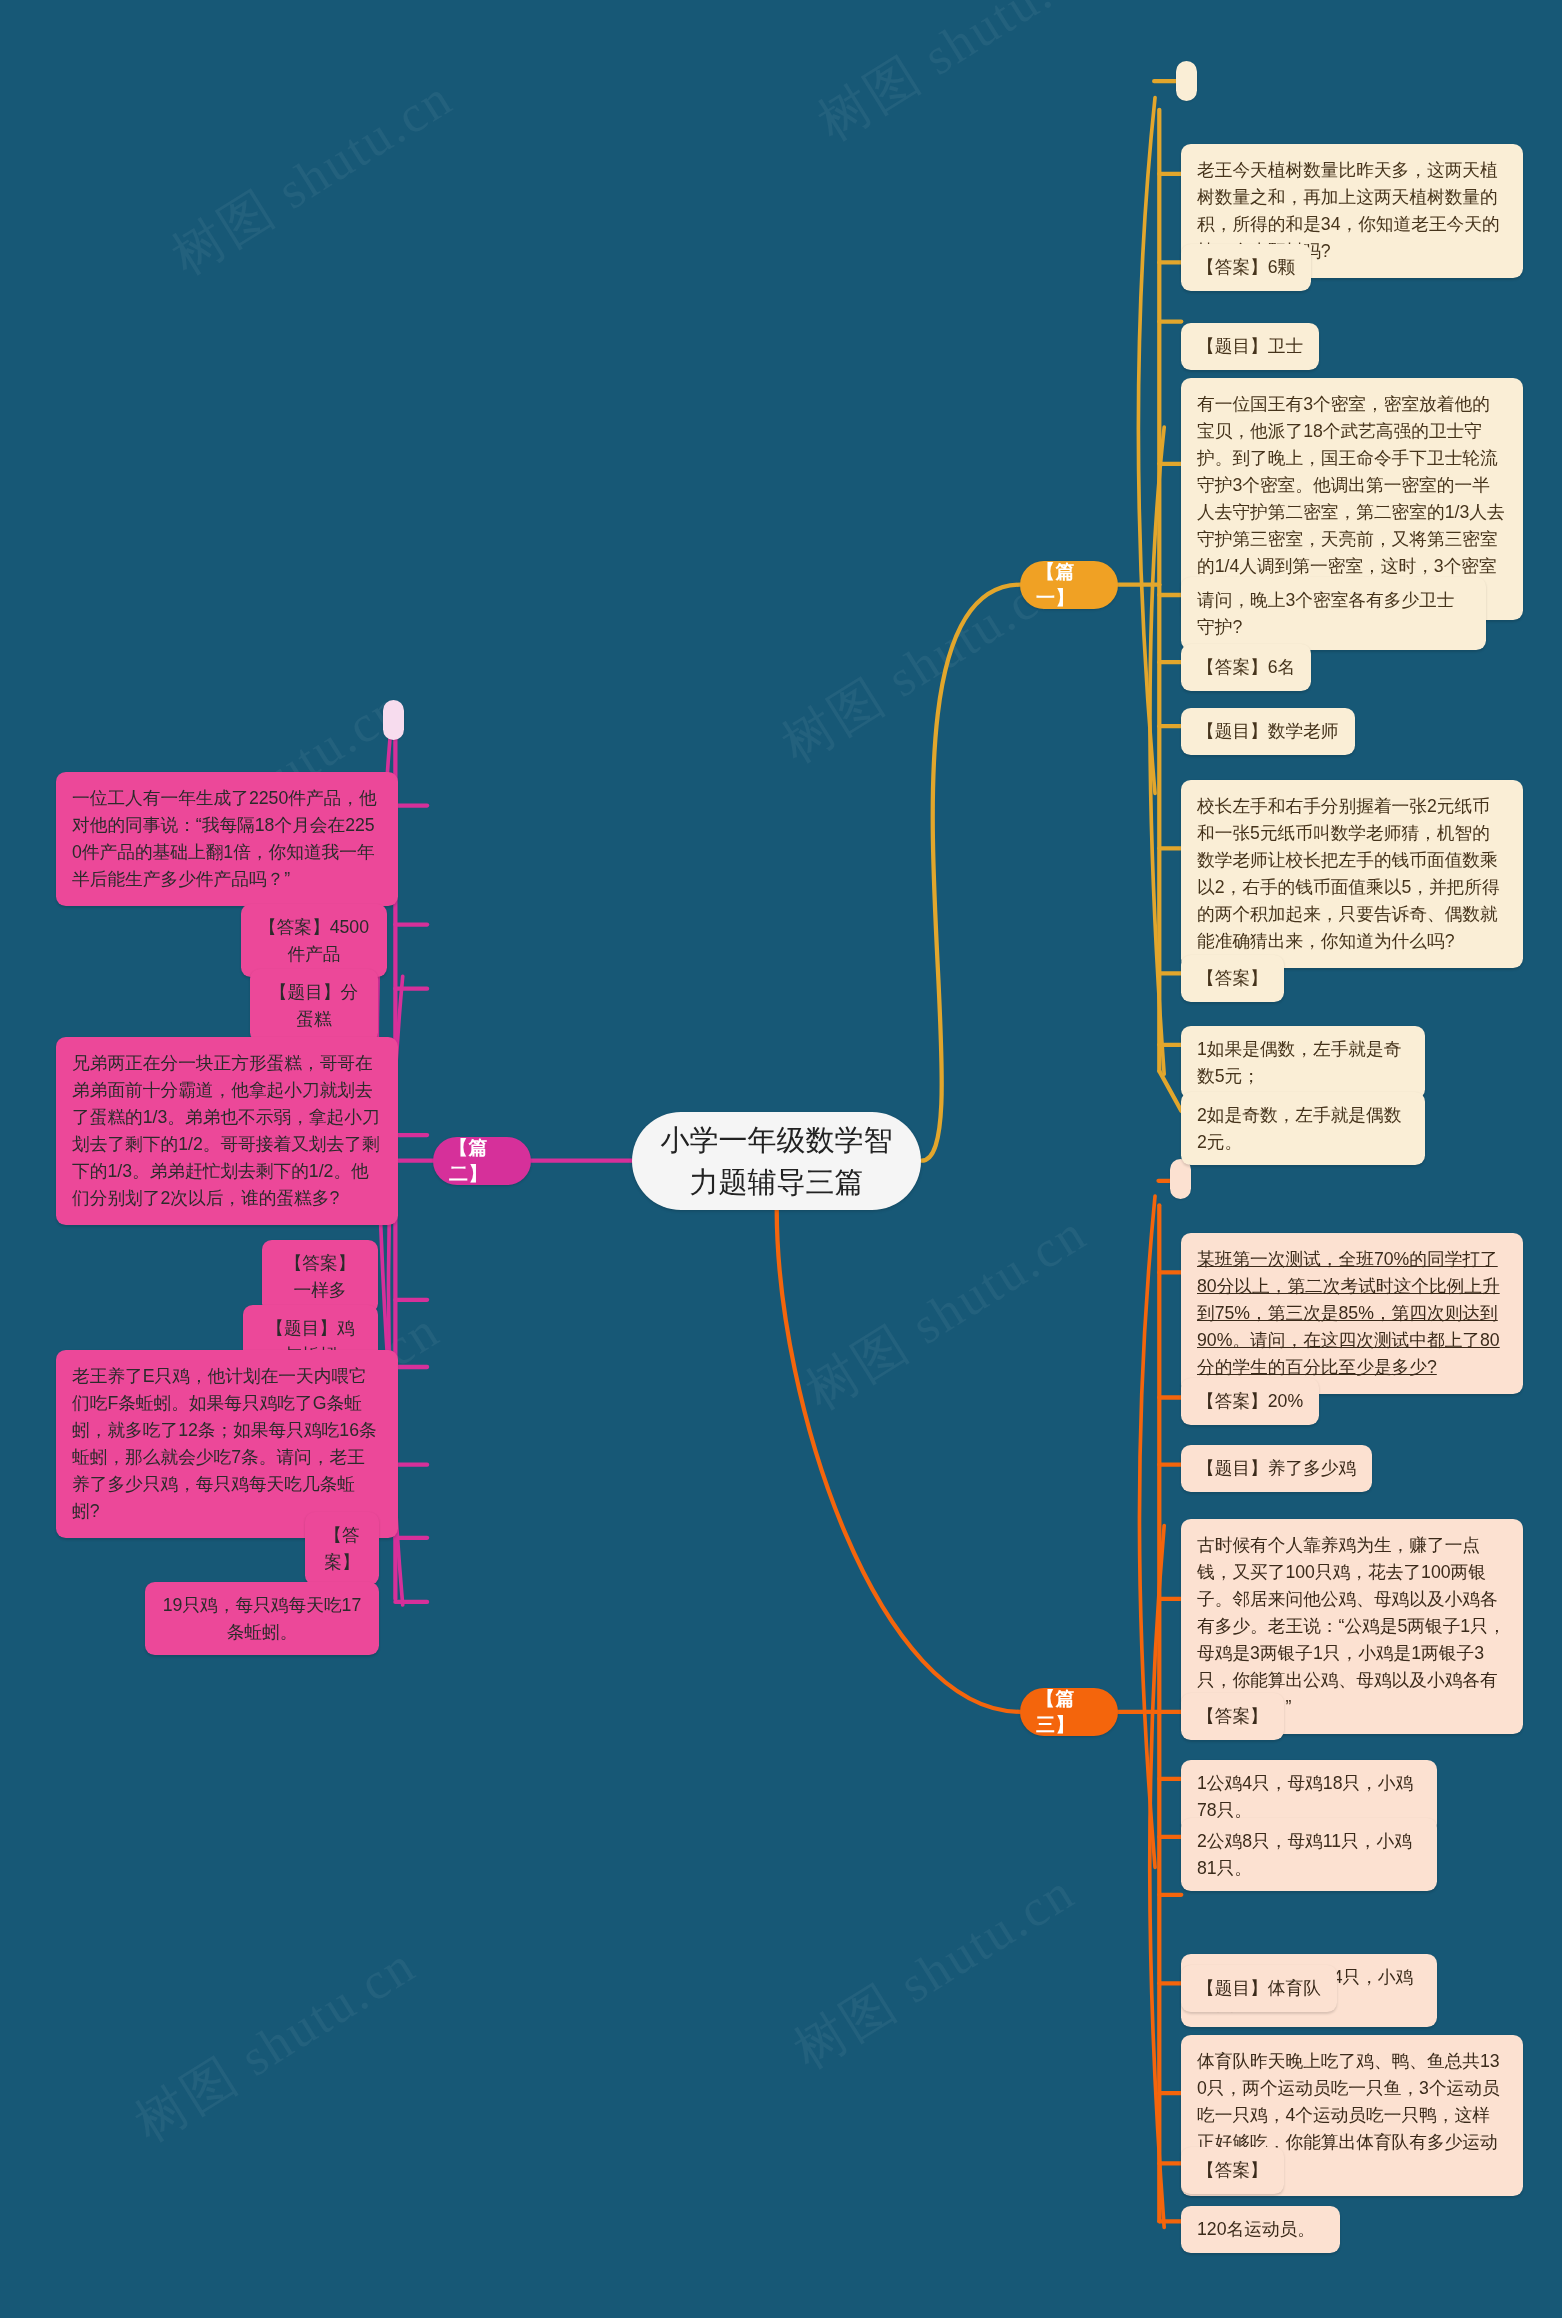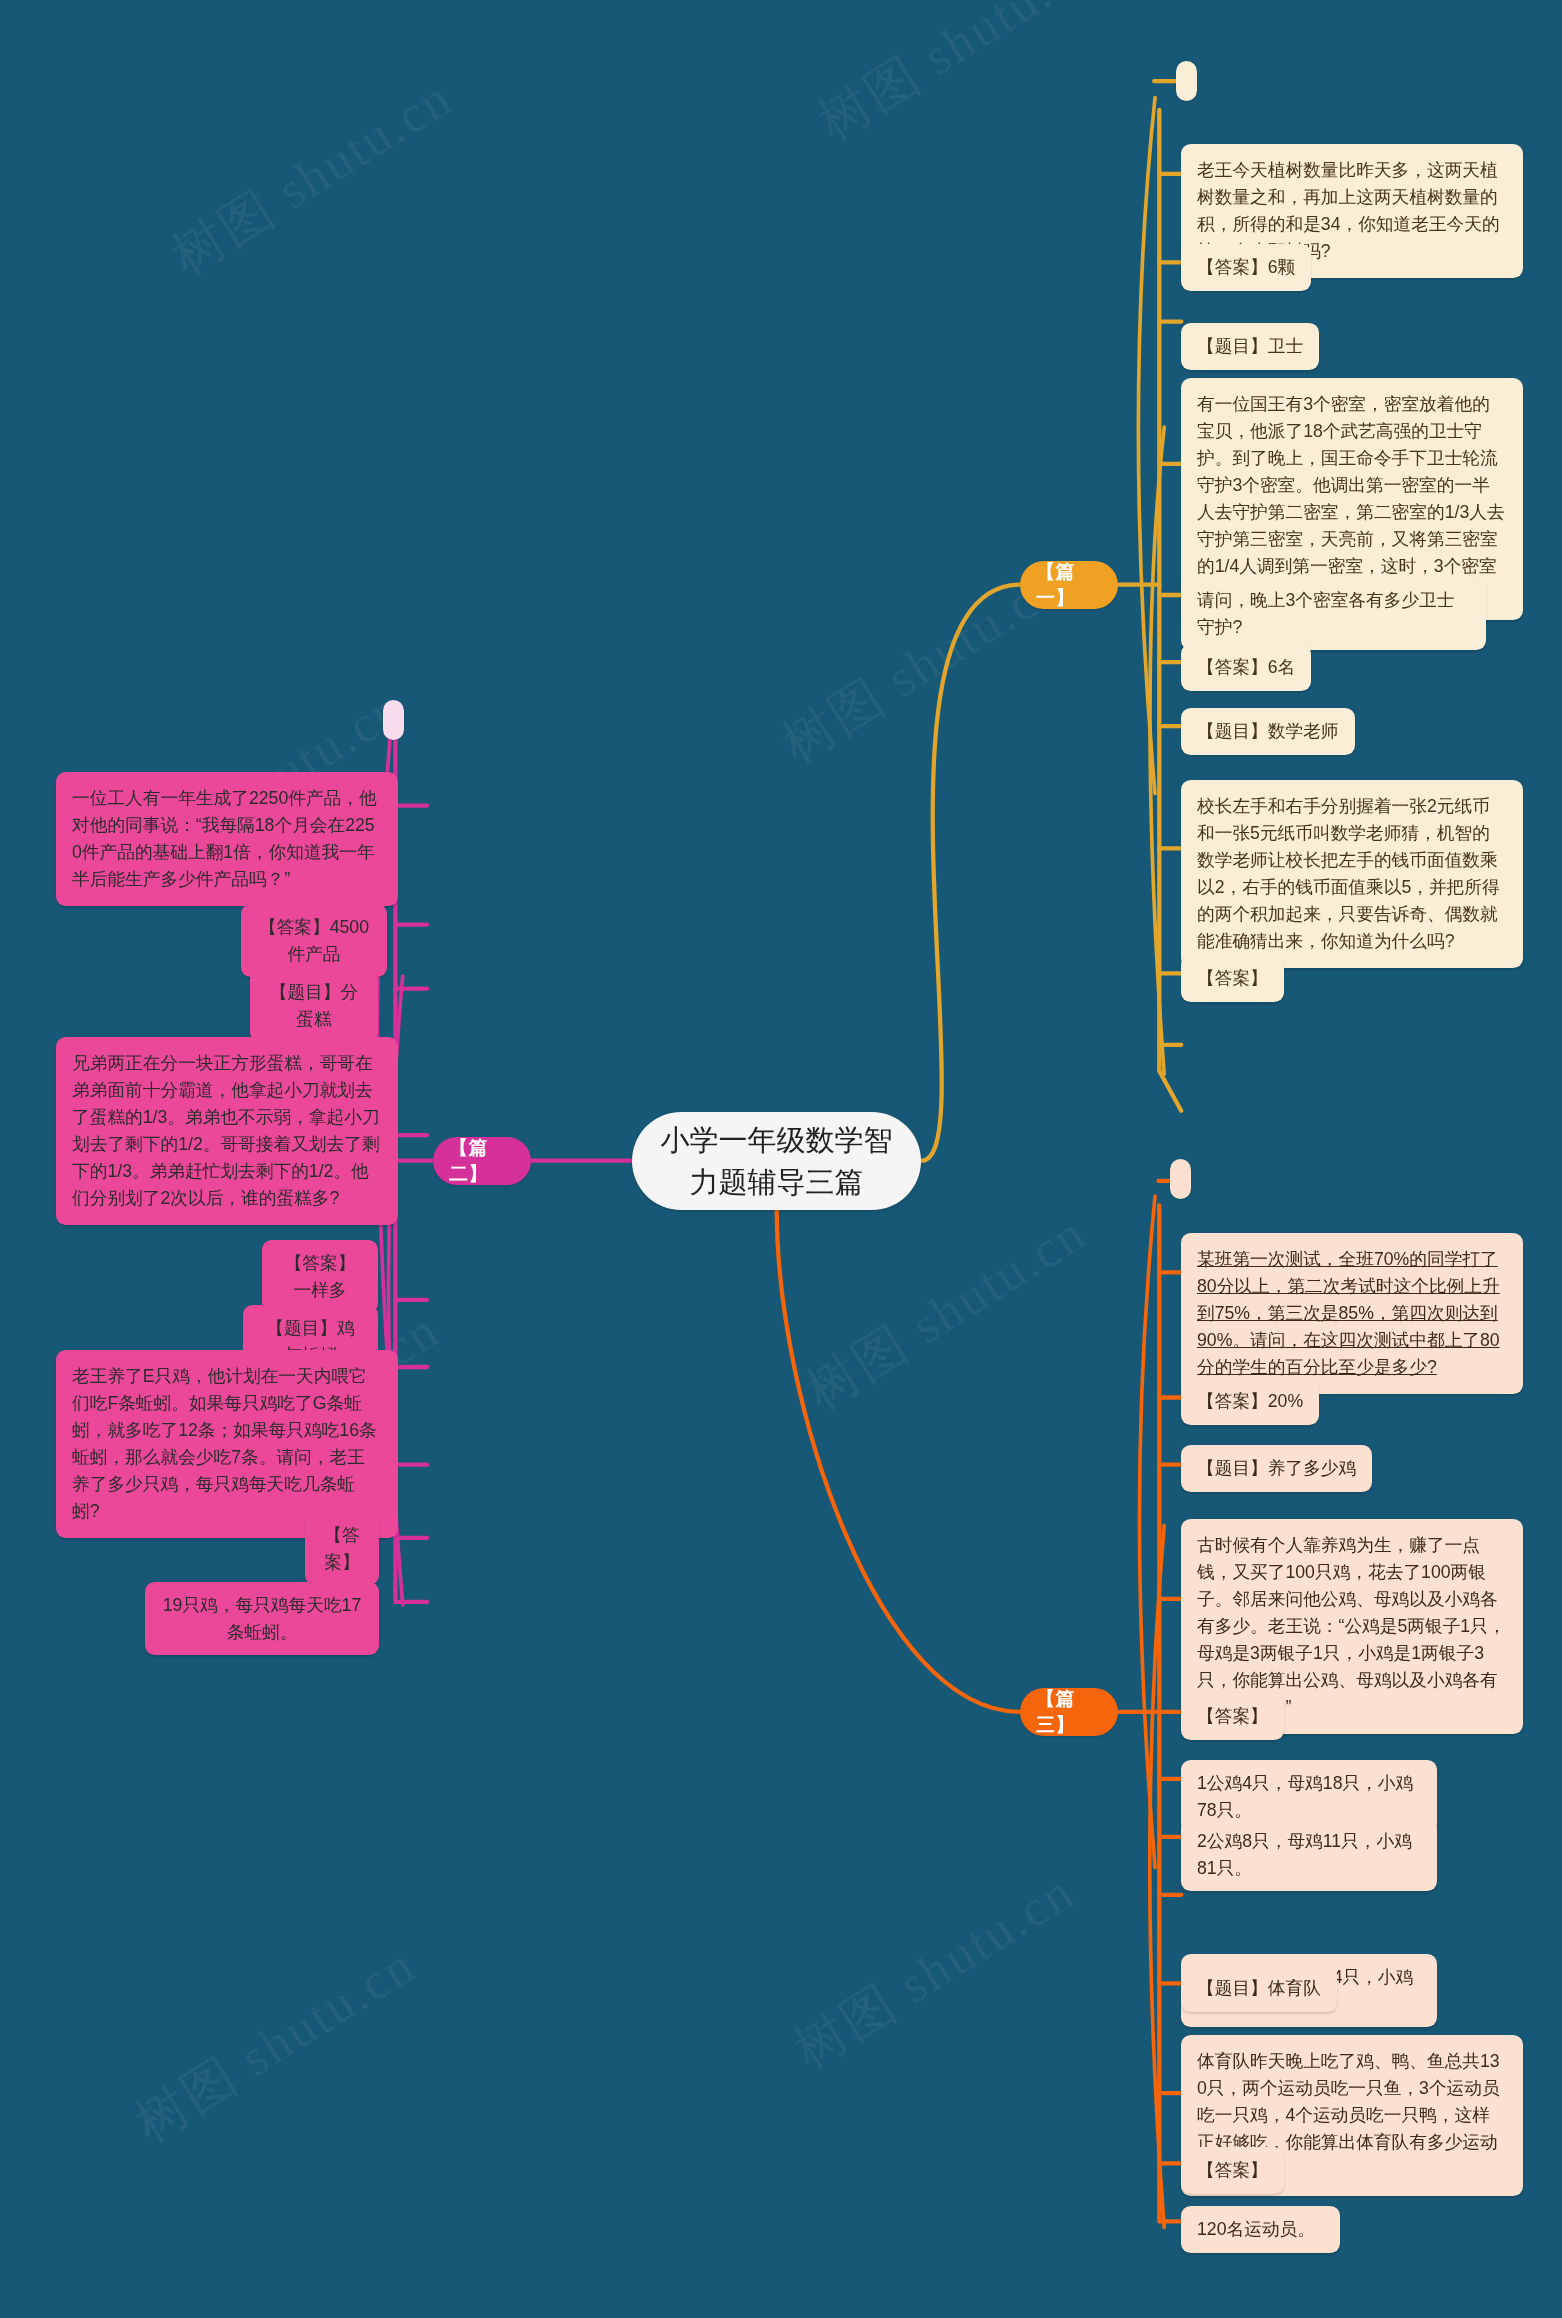--- a/index.html
+++ b/index.html
@@ -210,21 +210,23 @@
   <div class="node b1 right small" style="top:577px; width:305px;">请问，晚上3个密室各有多少卫士守护?</div>
 
   <div class="node b1 right small" style="top:644px;">【答案】6名</div>
 
   <div class="node b1 right small" style="top:708px;">【题目】数学老师</div>
 
   <div class="node b1 right" style="top:780px; width:342px;">校长左手和右手分别握着一张2元纸币和一张5元纸币叫数学老师猜，机智的数学老师让校长把左手的钱币面值数乘以2，右手的钱币面值乘以5，并把所得的两个积加起来，只要告诉奇、偶数就能准确猜出来，你知道为什么吗?</div>
 
   <div class="node b1 right small" style="top:955px;">【答案】</div>
 
-
+  <div class="node b1 right small" style="top:1026px; width:244px;">1如果是偶数，左手就是奇数5元；</div>
+
+  <div class="node b1 right small" style="top:1092px; width:244px;">2如是奇数，左手就是偶数2元。</div>
 
   <div class="node b2 leftwide" style="top:772px; width:342px;">一位工人有一年生成了2250件产品，他对他的同事说：“我每隔18个月会在2250件产品的基础上翻1倍，你知道我一年半后能生产多少件产品吗？”</div>
 
   <div class="node b2 small" style="left:232px; top:904px; width:146px; text-align:center;margin-left:9px;">【答案】4500件产品</div>
 
   <div class="node b2 small" style="left:250px; top:969px; width:128px; text-align:center;">【题目】分蛋糕</div>
 
   <div class="node b2 leftwide" style="top:1037px; width:342px;">兄弟两正在分一块正方形蛋糕，哥哥在弟弟面前十分霸道，他拿起小刀就划去了蛋糕的1/3。弟弟也不示弱，拿起小刀划去了剩下的1/2。哥哥接着又划去了剩下的1/3。弟弟赶忙划去剩下的1/2。他们分别划了2次以后，谁的蛋糕多?</div>
 
   <div class="node b2 small" style="left:262px; top:1240px; width:116px; text-align:center;">【答案】一样多</div>

